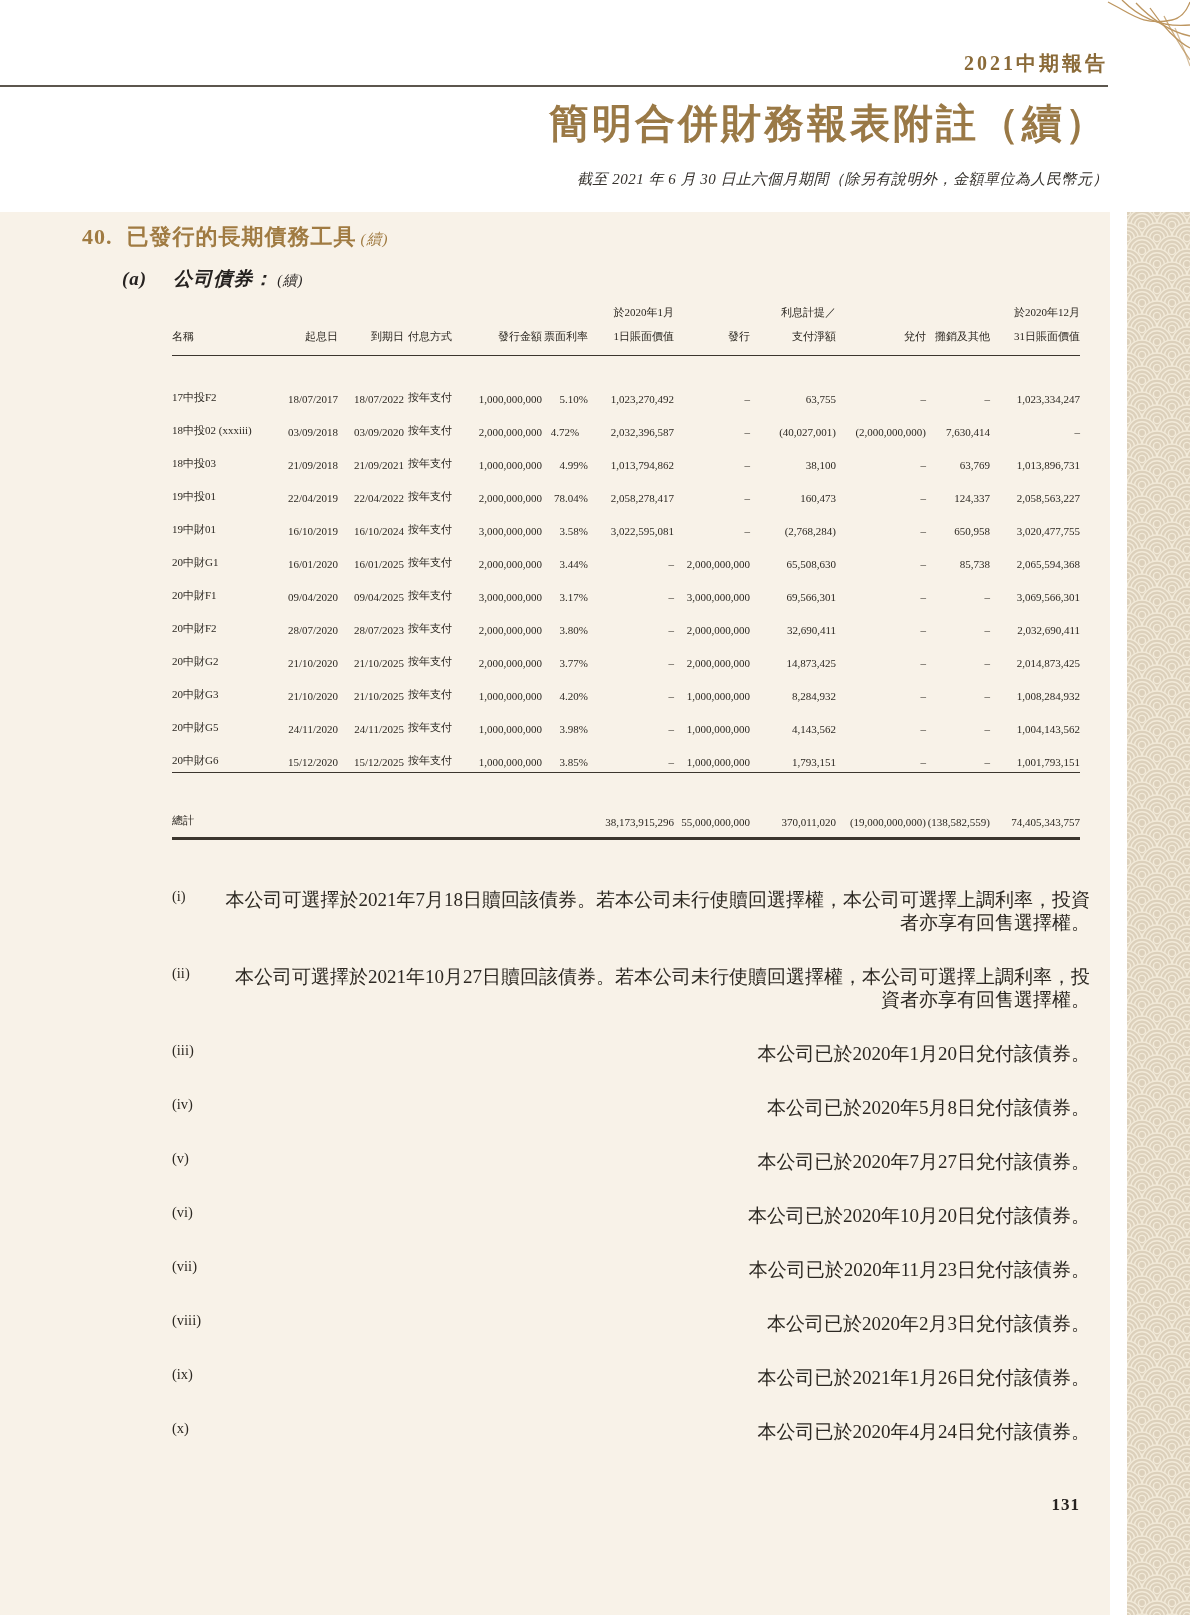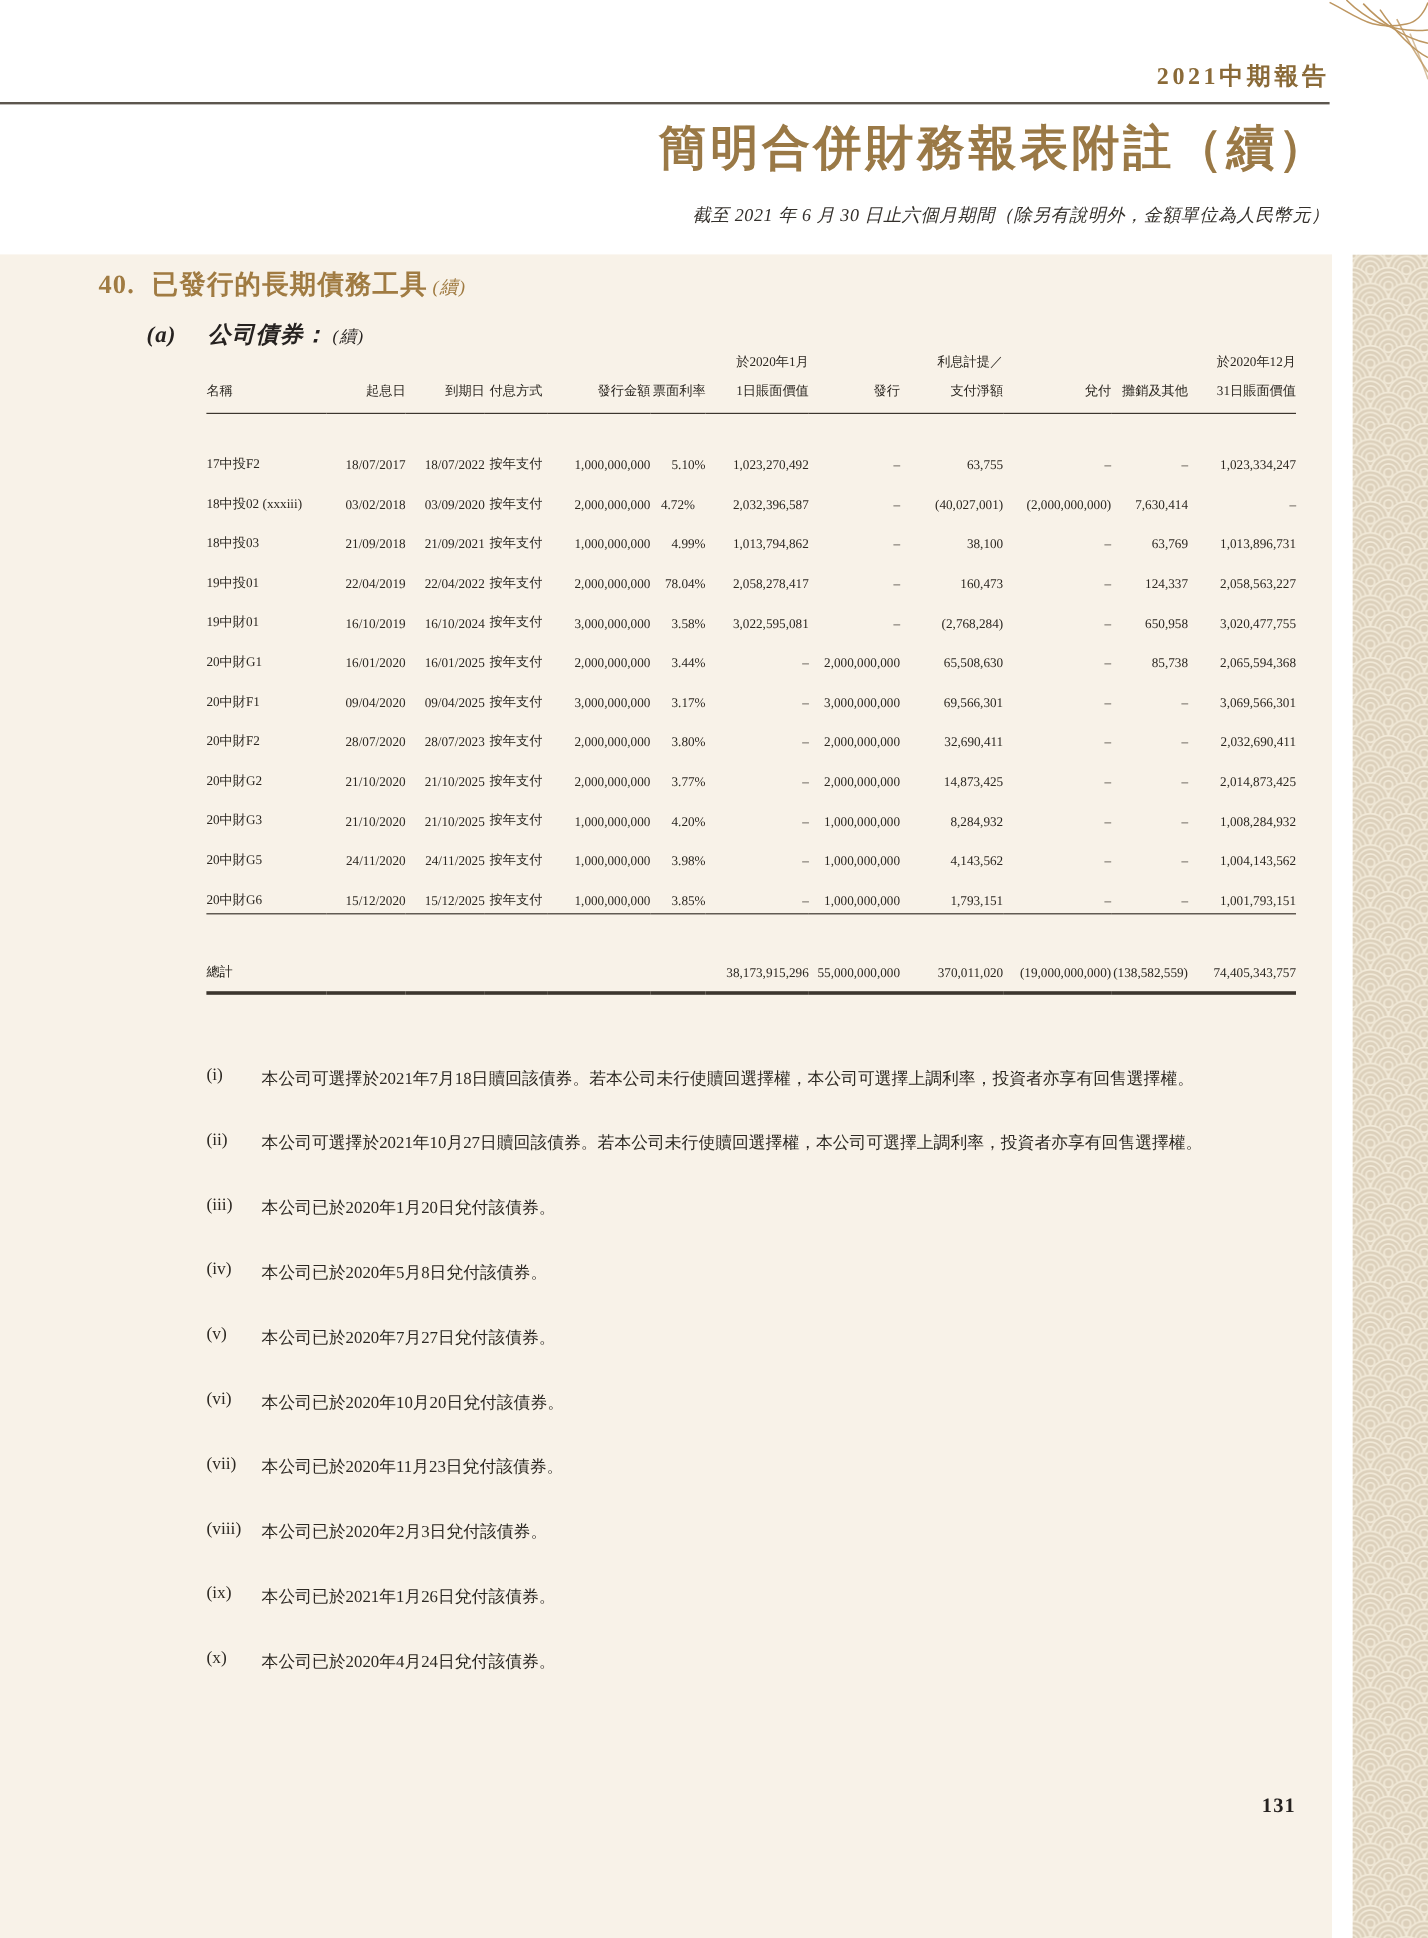--- a/index.html
+++ b/index.html
@@ -33,37 +33,37 @@
   .pattern-strip { position:absolute; left:1127px; top:212px; width:63px; height:1403px; }
 
   .section-heading { position:absolute; left:82px; top:10px; color:#a07b42; font-weight:bold; font-size:22px; letter-spacing:1px; white-space:nowrap; }
   .section-heading .num { margin-right:14px; }
   .section-heading .cont { font-size:15px; font-style:italic; font-weight:normal; margin-left:4px; }
   .subsection-heading { position:absolute; left:122px; top:54px; color:#262220; font-weight:bold; font-style:italic; font-size:19px; letter-spacing:1px; white-space:nowrap; }
   .subsection-heading .lbl { margin-right:26px; }
   .subsection-heading .cont { font-size:14px; font-weight:normal; margin-left:4px; }
 
   
-  .tablewrap { position:absolute; left:172px; top:82px; width:908px; }
+  .tablewrap { position:absolute; left:172px; top:93px; width:908px; }
   table.bonds { width:908px; border-collapse:collapse; table-layout:fixed; }
   table.bonds td { font-size:11px; white-space:nowrap; overflow:visible; padding:0; color:#2c2822; }
   table.bonds tr.h1 td { padding-bottom:9px; }
   table.bonds tr.h2 td { border-bottom:1.5px solid #3c362e; padding-bottom:11px; }
   table.bonds tr.spacer td { height:20px; border:none; }
   table.bonds tbody tr.r td { height:29px; vertical-align:bottom; padding-bottom:4px; }
   table.bonds tr.total td {
     border-top:1.5px solid #3c362e; border-bottom:3px solid #3c362e;
     padding-top:40px; padding-bottom:9px; vertical-align:bottom;
   }
 
   
   .notes { position:absolute; left:172px; top:676px; width:918px; }
   .note { display:flex; margin-bottom:31px; }
   .note .nlabel { flex:0 0 46px; font-size:14.5px; }
-  .note .ntext { flex:1; font-size:14px; line-height:23px; }
+  .note .ntext { flex:1; font-size:19px; line-height:23px;text-align:right; }
 
   .page-number { position:absolute; left:172px; top:1283px; width:908px; text-align:right; font-size:17px; font-weight:bold; color:#262220; letter-spacing:1px; }
 </style>
 </head>
 <body>
 
 <svg class="ornament" viewBox="0 0 110 70" xmlns="http://www.w3.org/2000/svg">
   <g stroke="#bd9660" fill="none" stroke-width="1.3">
     <path d="M28,2 C52,14 62,26 92,20 C102,18 107,10 110,2"></path>
     <path d="M42,0 C58,16 80,28 110,25"></path>
@@ -145,21 +145,21 @@
             <td style="text-align: right;">5.10%</td>
             <td style="text-align: right;">1,023,270,492</td>
             <td style="text-align: right;">–</td>
             <td style="text-align: right;">63,755</td>
             <td style="text-align: right;">–</td>
             <td style="text-align: right;">–</td>
             <td style="text-align: right;">1,023,334,247</td>
           </tr>
           <tr class="r">
             <td style="text-align: left;">18中投02 (xxxiii)</td>
-            <td style="text-align: right;">03/02/2018</td>
+            <td style="text-align: right;">03/09/2018</td>
             <td style="text-align: right;">03/09/2020</td>
             <td style="text-align: center;">按年支付</td>
             <td style="text-align: right;">2,000,000,000</td>
             <td style="text-align: center;">4.72%</td>
             <td style="text-align: right;">2,032,396,587</td>
             <td style="text-align: right;">–</td>
             <td style="text-align: right;">(40,027,001)</td>
             <td style="text-align: right;">(2,000,000,000)</td>
             <td style="text-align: right;">7,630,414</td>
             <td style="text-align: right;">–</td>

